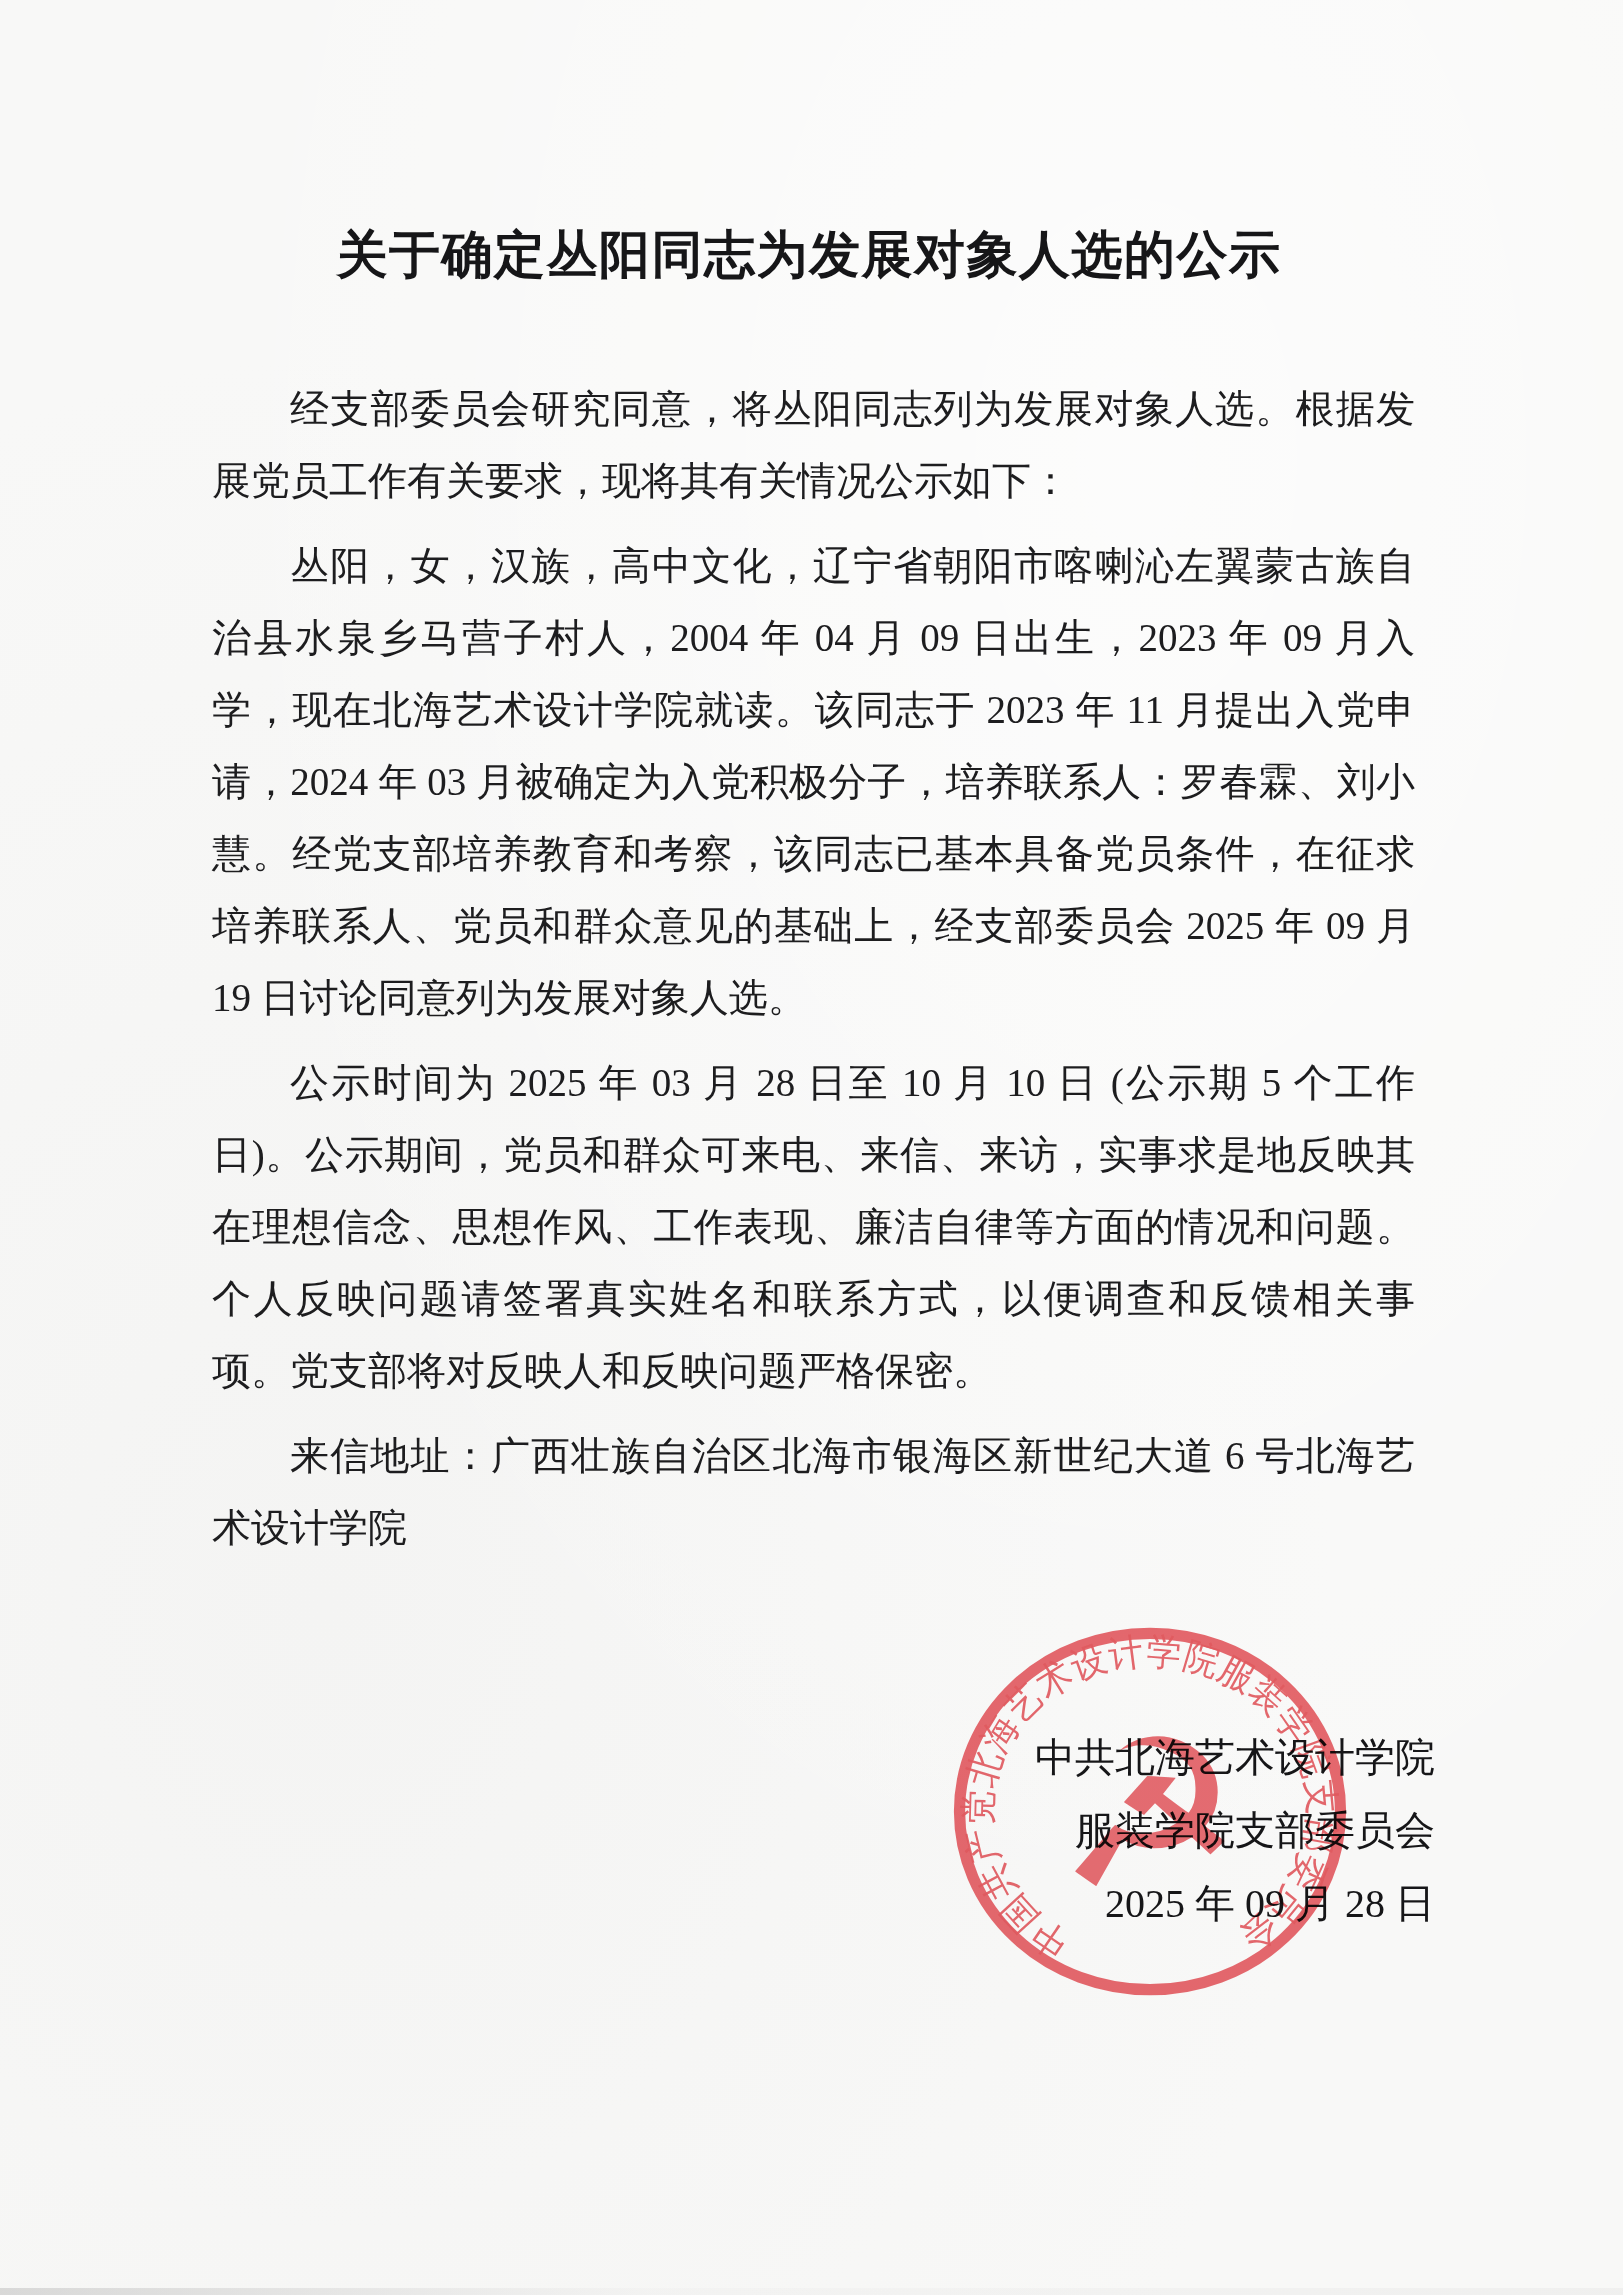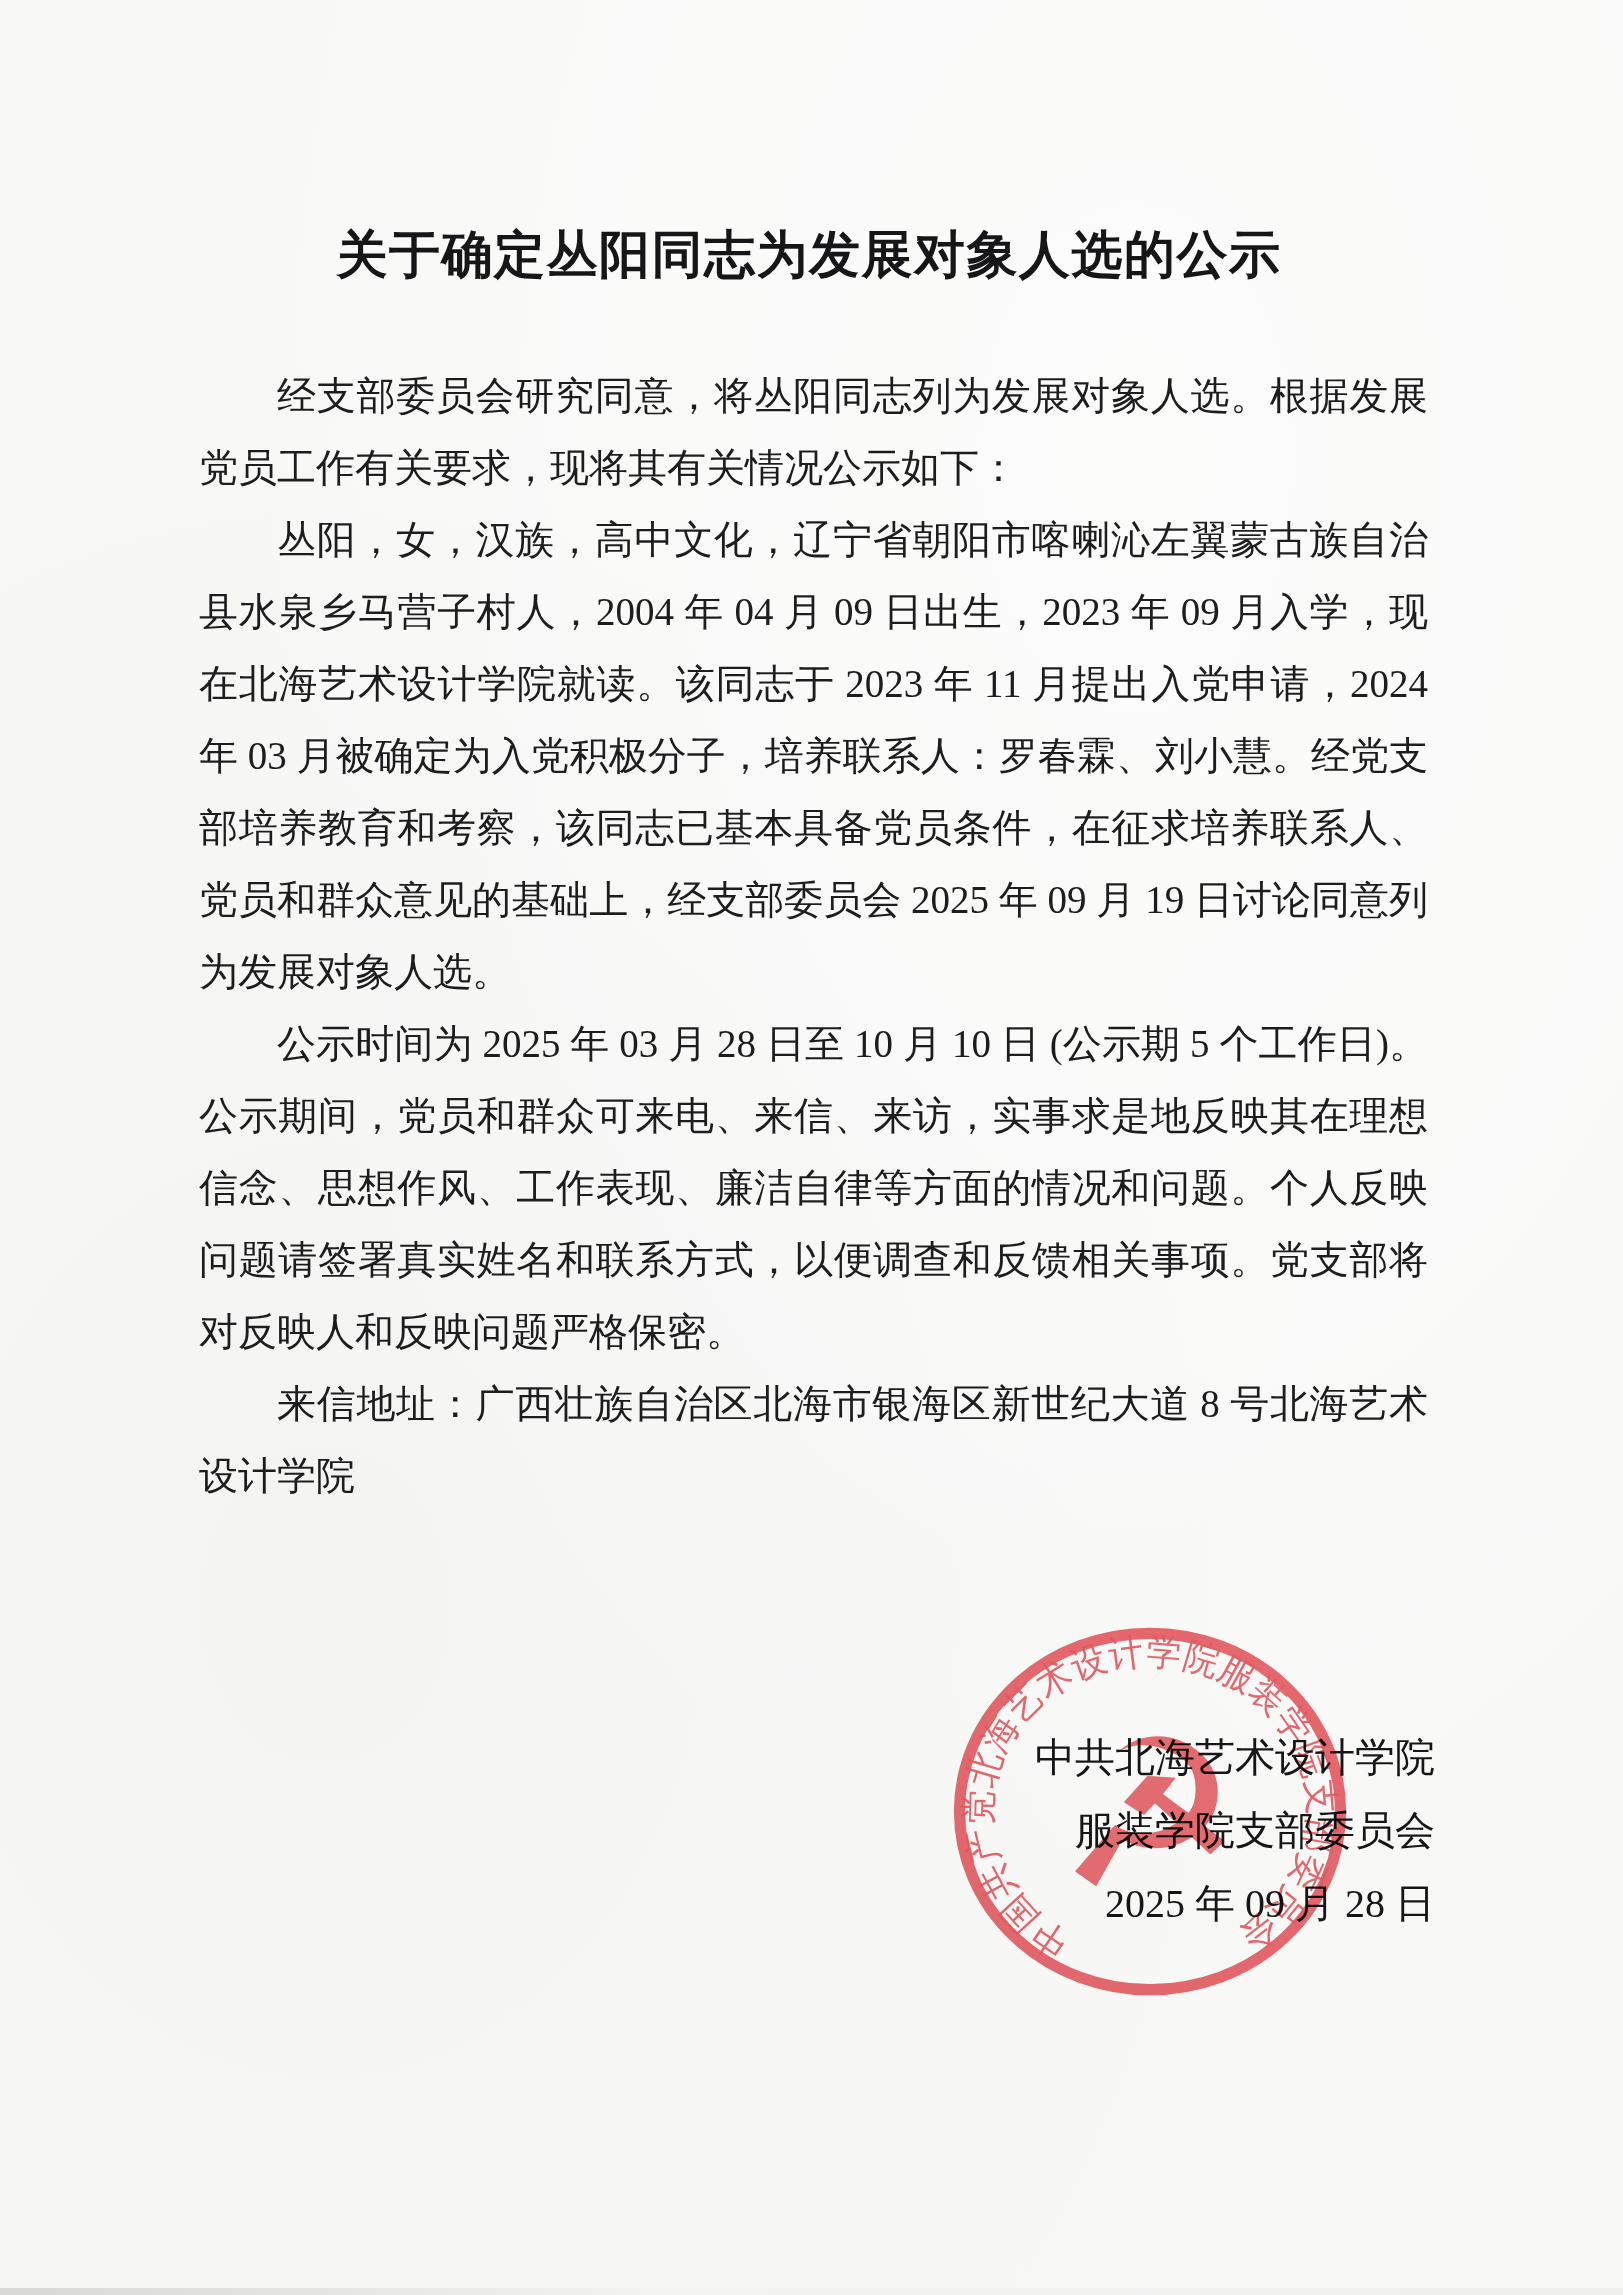--- a/index.html
+++ b/index.html
@@ -40,21 +40,21 @@
     position: absolute;
     top: 360px;
     left: 199px;
     width: 1229px;
     font-size: 39px;
     line-height: 72px;
     text-align: justify;
     color: #1d1d1f;
   }
   .body-text p {
-    margin: 0;
+    margin: 13px;
     text-indent: 2em;
   }
   .signature {
     position: absolute;
     top: 1721px;
     left: 902px;
     width: 533px;
     text-align: right;
     font-size: 40px;
     line-height: 73px;
@@ -85,21 +85,21 @@
 <body>
 
 <div class="page">
 
   <div class="doc-title">关于确定丛阳同志为发展对象人选的公示</div>
 
   <div class="body-text">
     <p>经支部委员会研究同意，将丛阳同志列为发展对象人选。根据发展党员工作有关要求，现将其有关情况公示如下：</p>
     <p>丛阳，女，汉族，高中文化，辽宁省朝阳市喀喇沁左翼蒙古族自治县水泉乡马营子村人，2004 年 04 月 09 日出生，2023 年 09 月入学，现在北海艺术设计学院就读。该同志于 2023 年 11 月提出入党申请，2024 年 03 月被确定为入党积极分子，培养联系人：罗春霖、刘小慧。经党支部培养教育和考察，该同志已基本具备党员条件，在征求培养联系人、党员和群众意见的基础上，经支部委员会 2025 年 09 月 19 日讨论同意列为发展对象人选。</p>
     <p>公示时间为 2025 年 03 月 28 日至 10 月 10 日 (公示期 5 个工作日)。公示期间，党员和群众可来电、来信、来访，实事求是地反映其在理想信念、思想作风、工作表现、廉洁自律等方面的情况和问题。个人反映问题请签署真实姓名和联系方式，以便调查和反馈相关事项。党支部将对反映人和反映问题严格保密。</p>
-    <p>来信地址：广西壮族自治区北海市银海区新世纪大道 8 号北海艺术设计学院</p>
+    <p>来信地址：广西壮族自治区北海市银海区新世纪大道 6 号北海艺术设计学院</p>
   </div>
 
   <div class="signature">
     <div>中共北海艺术设计学院</div>
     <div>服装学院支部委员会</div>
     <div>2025 年 09 月 28 日</div>
   </div>
 
   <svg class="seal" viewBox="0 0 800 748" xmlns="http://www.w3.org/2000/svg">
     <defs>

